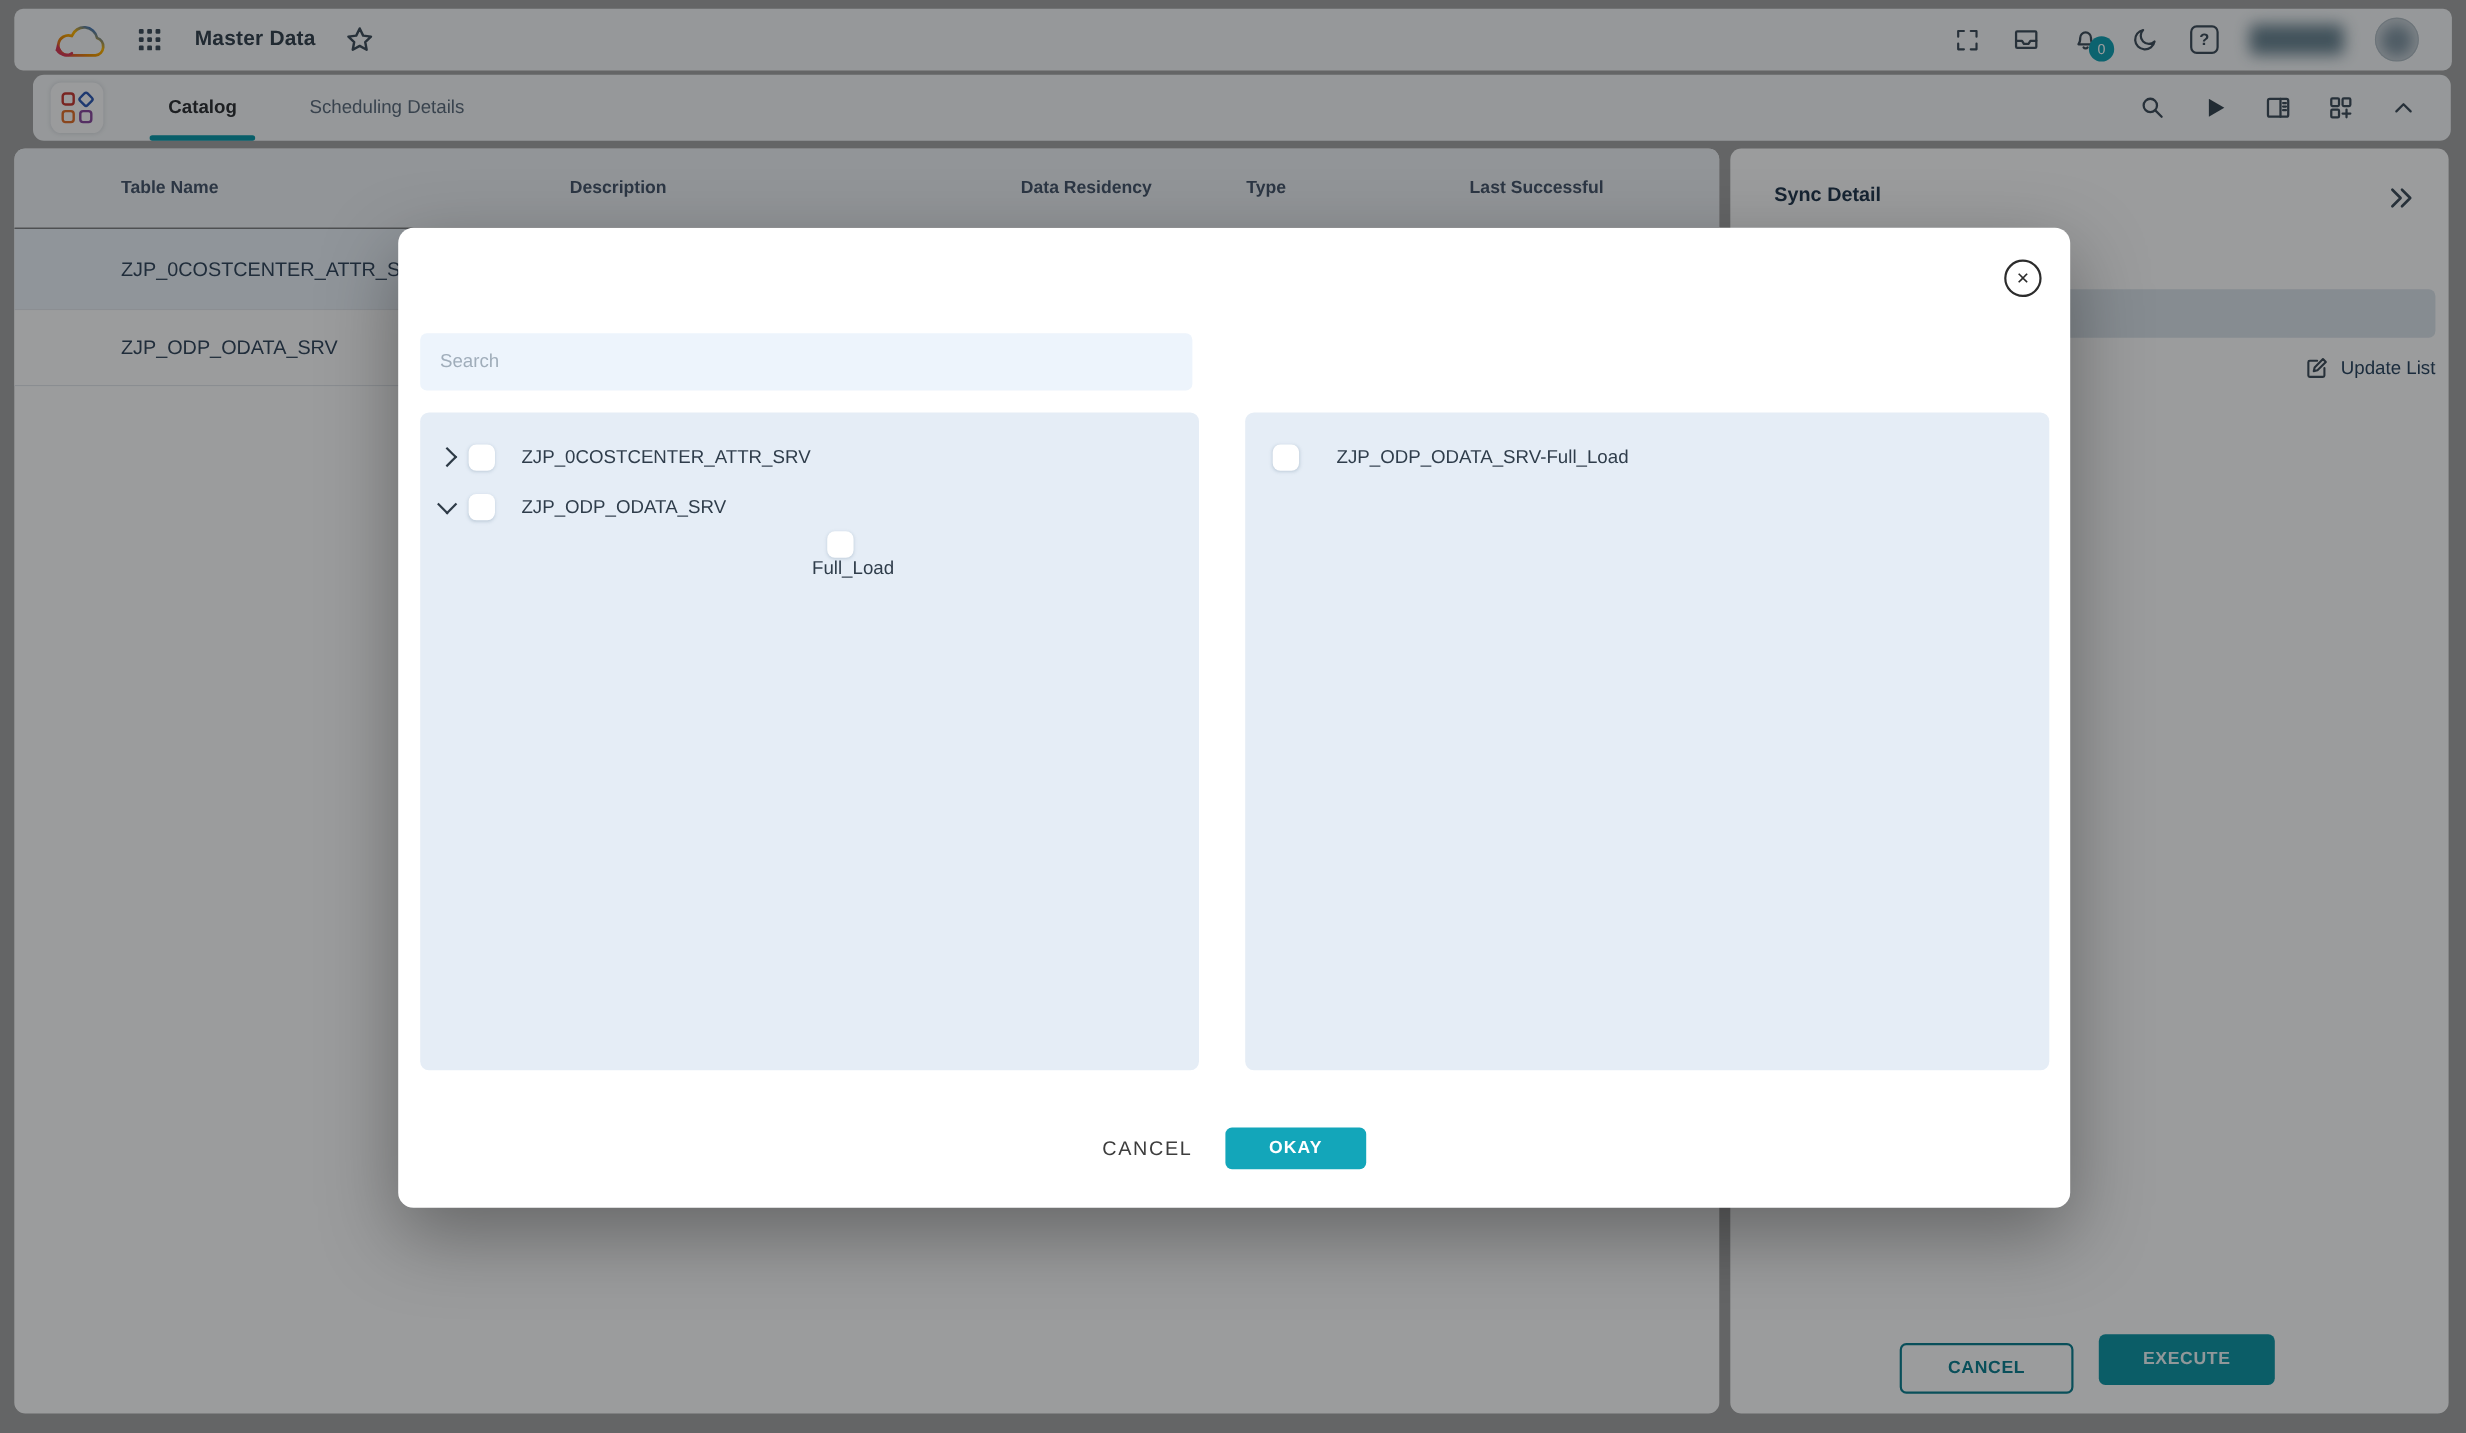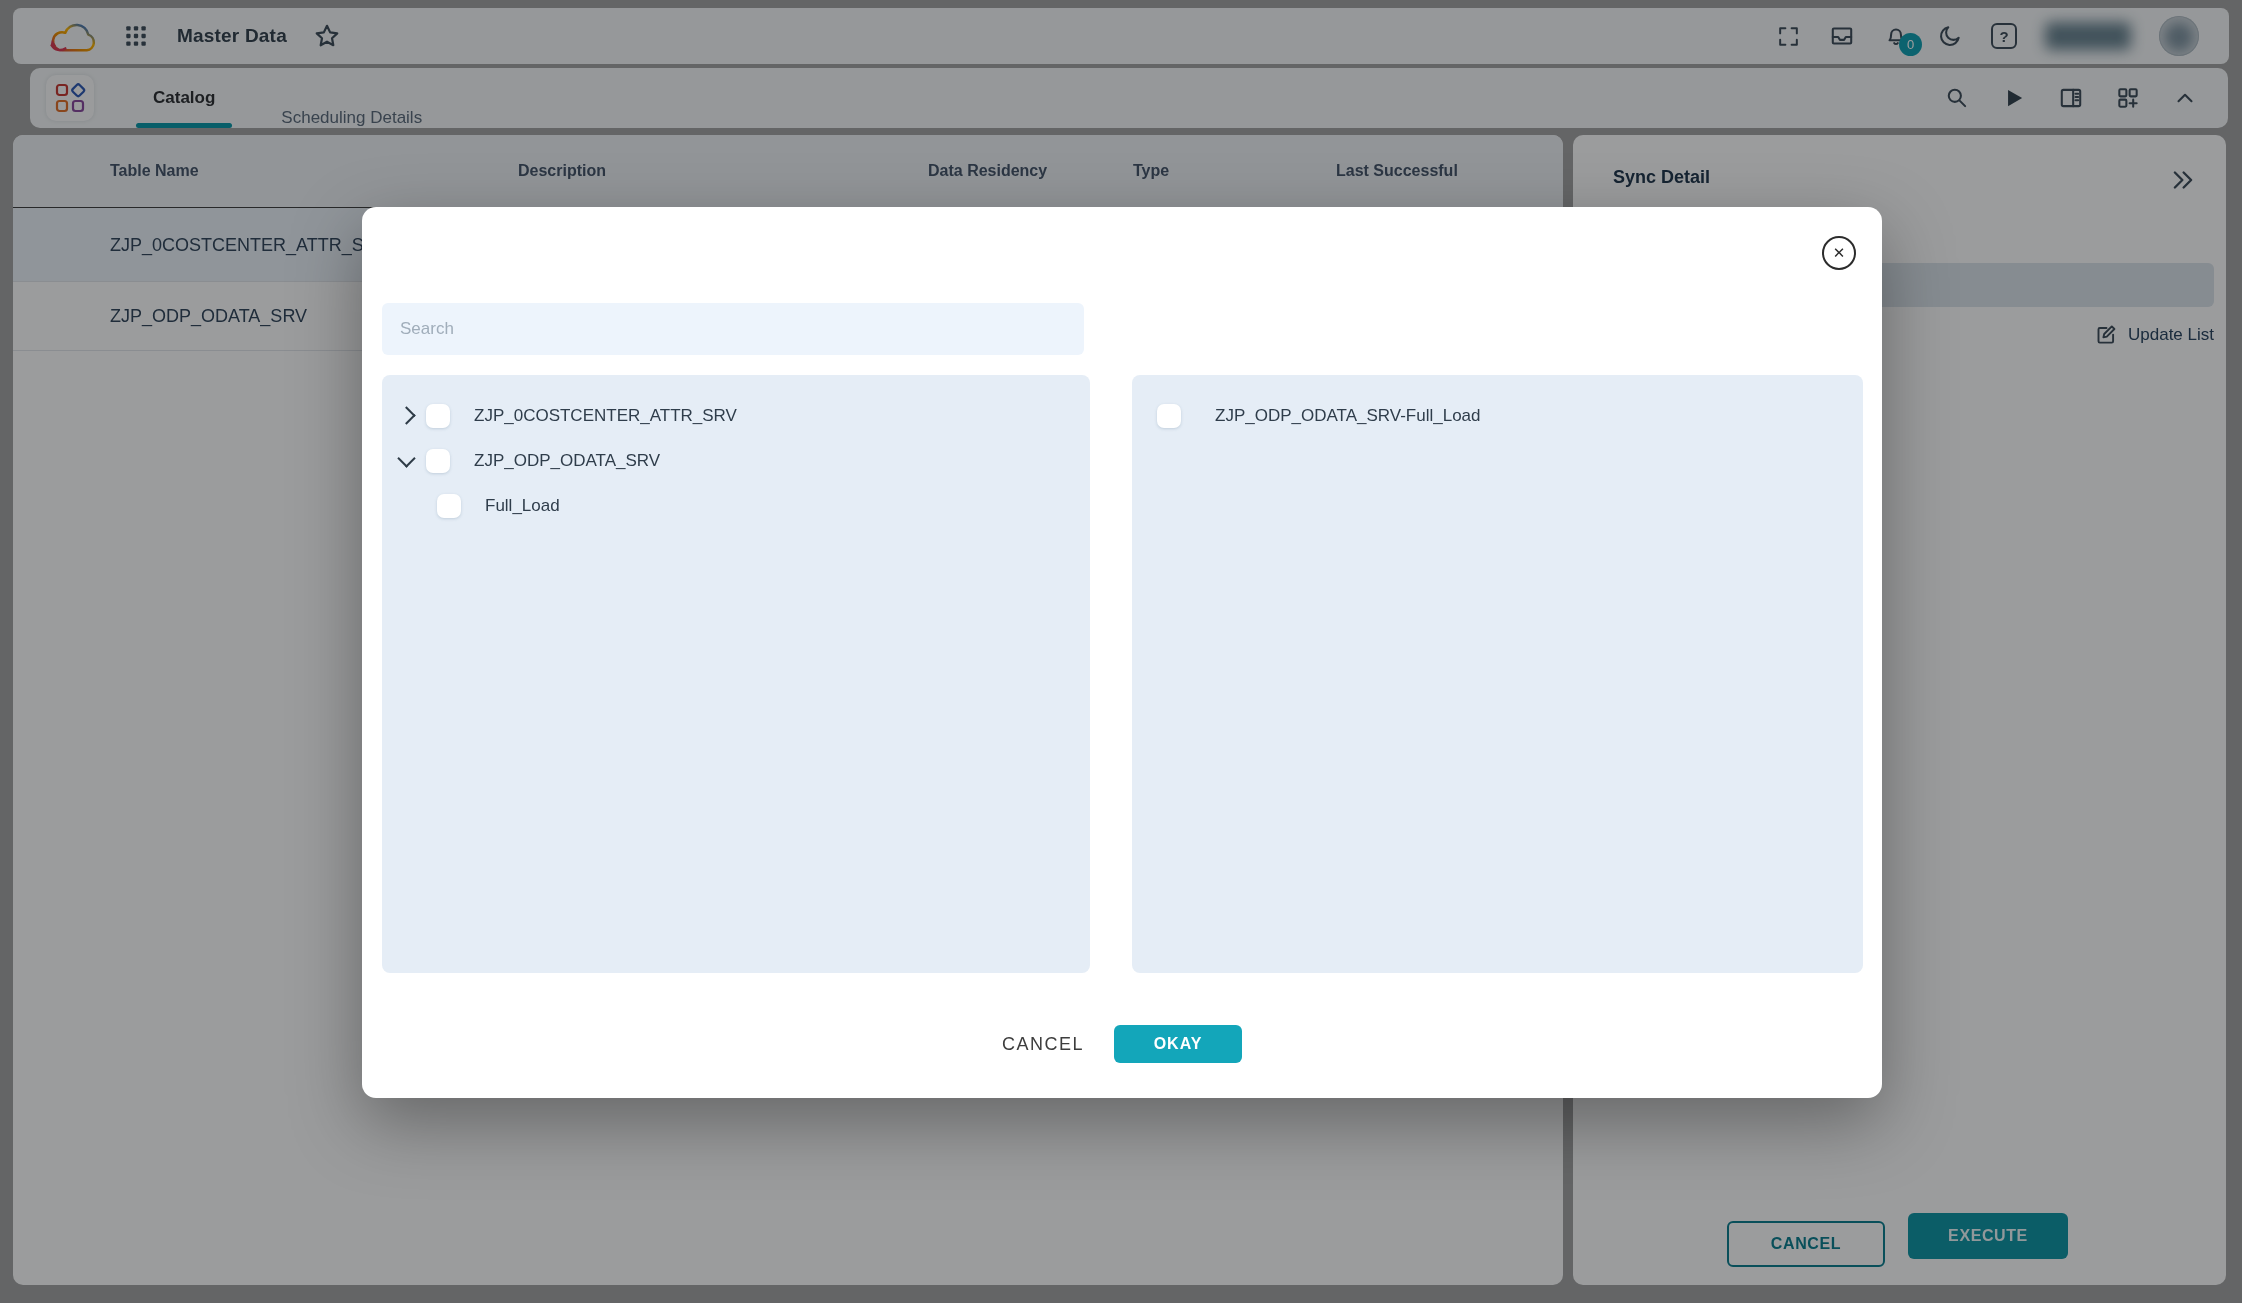--- a/index.html
+++ b/index.html
@@ -22,21 +22,21 @@
   .blur-pill{width:86px;height:28px;border-radius:5px;background:#52707f;filter:blur(7px);opacity:.85;}
   .avatar{width:40px;height:40px;border-radius:50%;background:#cfd6db;overflow:hidden;position:relative;box-shadow:inset 0 0 0 1px #b7c1c8;}
   .avatar .blob{position:absolute;left:6px;top:7px;width:28px;height:28px;border-radius:50%;background:#8195a2;filter:blur(6px);}
 
   
   .toolbar{position:absolute;left:30px;top:68px;right:14px;height:60px;background:#f7f9fa;border-radius:10px;
            display:flex;align-items:center;padding:0 16px;box-sizing:border-box;}
   .app-tile{width:48px;height:46px;border-radius:10px;background:#fdfdfe;display:flex;align-items:center;
             justify-content:center;margin-right:42px;box-shadow:0 0 4px rgba(100,110,120,.18);}
   .tab{height:60px;display:flex;align-items:center;padding:0 17px;position:relative;font-size:17px;color:#5c6b7c;}
-  .tab+.tab{margin-left:32px;align-items:flex-end;}
+  .tab+.tab{margin-left:32px;}
   .tab.active{color:#2d2f33;font-weight:700;}
   .tab.active .underline{position:absolute;left:0;right:0;bottom:0;height:5px;border-radius:3px;background:#0a98a8;}
   .toolbar-right{margin-left:auto;display:flex;align-items:center;gap:31px;padding-right:14px;}
 
   
   .table-card{position:absolute;left:13px;top:135px;width:1550px;bottom:18px;background:#ffffff;border-radius:10px;overflow:hidden;}
   .thead{position:relative;height:72px;background:#f1f4f7;border-bottom:1px solid #404040;}
   .th{position:absolute;top:50%;transform:translateY(-50%);font-weight:700;font-size:16px;color:#46566b;}
   .c1{left:97px;} .c2{left:505px;} .c3{left:915px;} .c4{left:1120px;} .c5{left:1323px;}
   .trow{position:relative;border-bottom:1px solid #e3e7eb;}
@@ -63,21 +63,21 @@
                letter-spacing:.8px;color:#3a3a3a;}
   .close-btn{position:absolute;top:29px;right:26px;width:34px;height:34px;border:2px solid #2c2c2c;border-radius:50%;
              display:flex;align-items:center;justify-content:center;font-size:15px;color:#2c2c2c;box-sizing:border-box;}
   .search-input{position:absolute;left:20px;top:96px;width:702px;height:52px;background:#edf4fc;border:none;
                 border-radius:6px;padding:0 18px;font-size:17px;color:#333;box-sizing:border-box;font-family:"Liberation Sans",sans-serif;}
   .search-input::placeholder{color:#a0adba;}
   .panel{position:absolute;top:168px;height:598px;background:#e5edf6;border-radius:8px;box-sizing:border-box;padding-top:18px;}
   .panel.left{left:20px;width:708px;}
   .panel.right{left:770px;width:731px;}
   .tree-row{display:flex;align-items:center;height:45px;padding-left:14px;}
-  .tree-row.child{padding-left:55px;}
+  .tree-row.child{padding-left:55px;flex-direction:column;}
   .chev-box{width:20px;display:flex;justify-content:center;margin-right:10px;}
   .chev{width:11px;height:11px;border-right:2.6px solid #2e3b47;border-bottom:2.6px solid #2e3b47;}
   .chev.right{transform:rotate(-45deg);}
   .chev.down{transform:rotate(45deg);margin-top:-5px;}
   .cb{width:24px;height:24px;background:#fff;border-radius:7px;box-shadow:0 1px 3px rgba(110,135,160,.30);flex:none;}
   .tree-label{margin-left:24px;font-size:17px;color:#2f3d4b;}
   .list-row{display:flex;align-items:center;height:45px;padding-left:25px;}
   .list-row .tree-label{margin-left:34px;}
   .modal-footer{position:absolute;left:0;right:0;top:818px;display:flex;align-items:center;justify-content:center;gap:30px;}
   .cancel-text{font-size:18px;color:#3d3d3d;letter-spacing:1.5px;}

